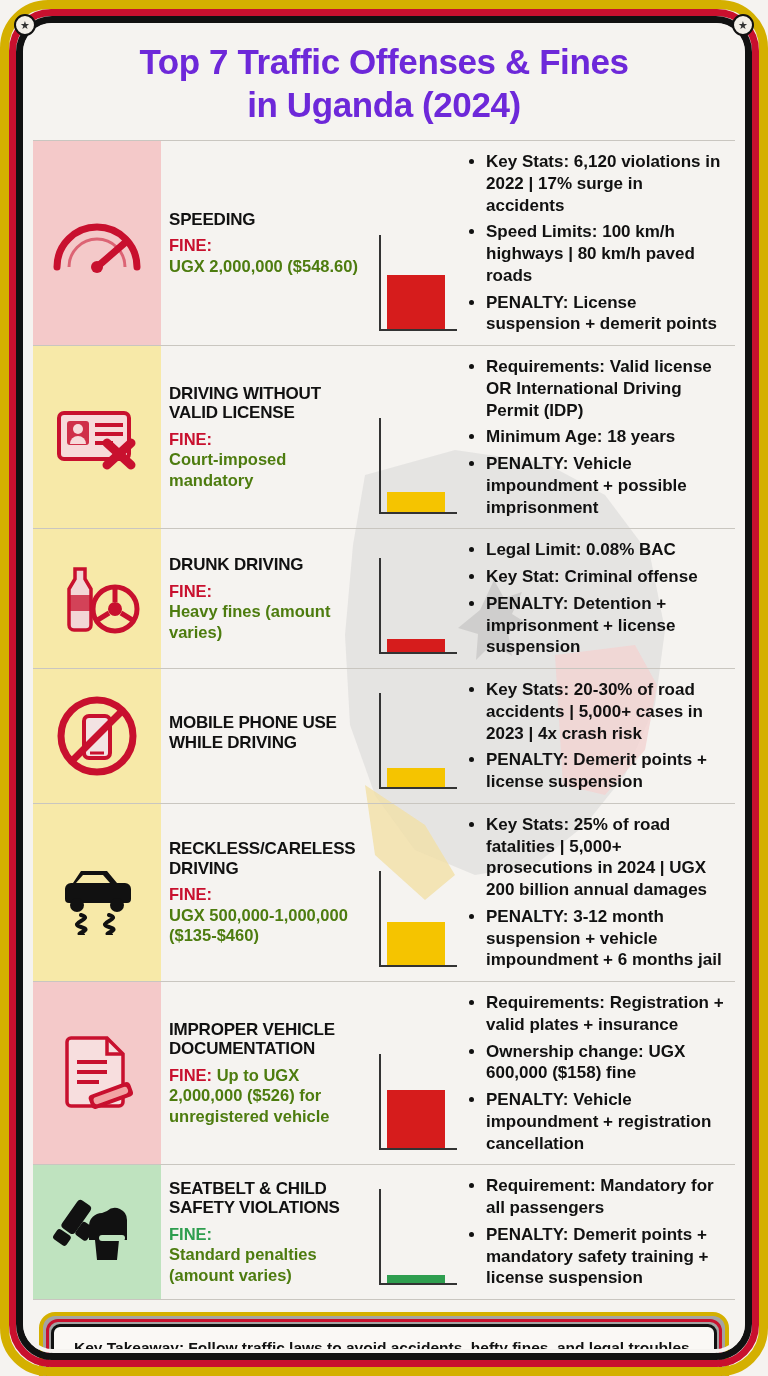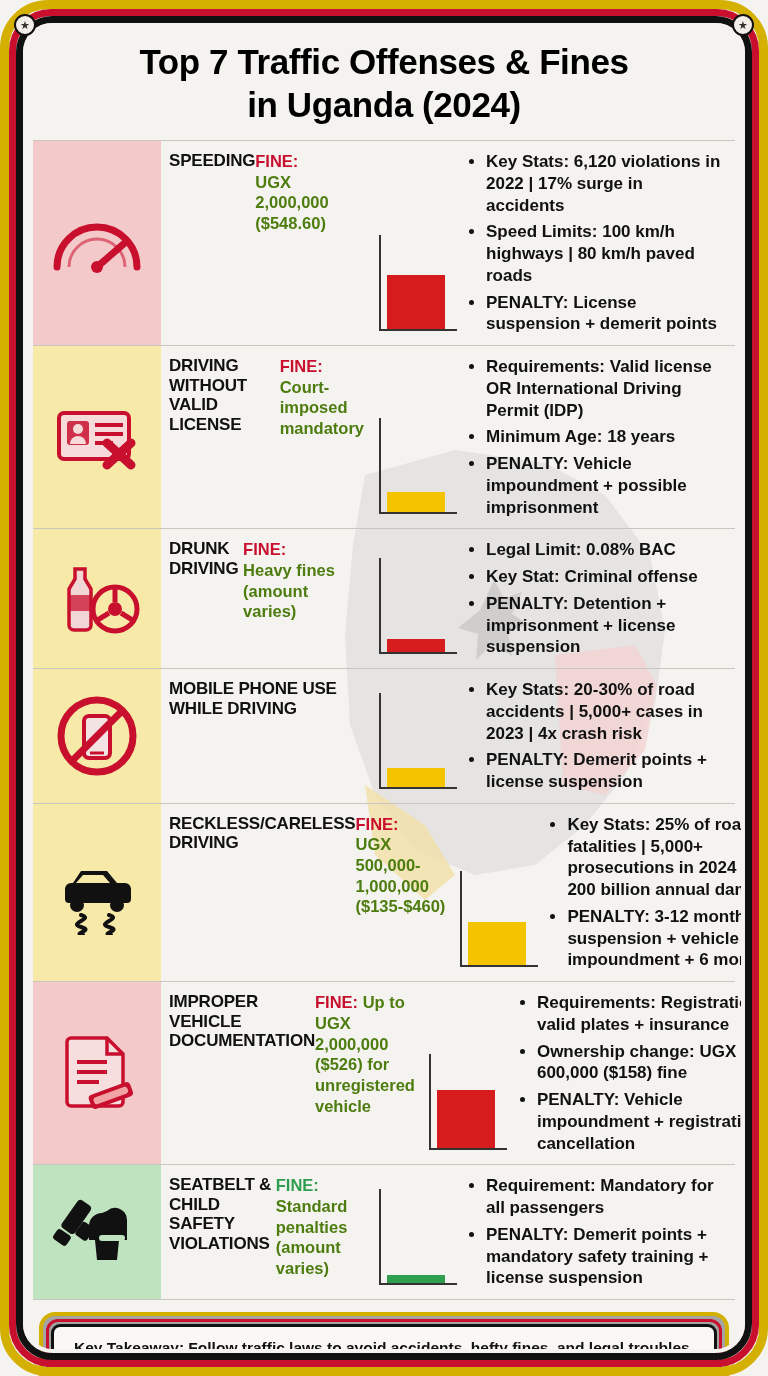--- a/index.html
+++ b/index.html
@@ -63,21 +63,21 @@
     position:absolute; inset:27px;
     z-index:2;
     display:flex; flex-direction:column;
   }
 
   .title{
     text-align:center;
     font-weight:bold;
     font-size:35px;
     line-height:1.23;
-    color:#000000;
+    color:#6d28d9;
     letter-spacing:-0.4px;
     margin:13px 20px 14px 20px;
     position:relative; z-index:3;
   }
 
   .rows{ position:relative; z-index:3; padding:0 6px; }
 
   .row{
     display:flex;
     align-items:stretch;
@@ -88,21 +88,21 @@
 
   .icon-cell{
     width:128px; min-width:128px;
     display:flex; align-items:center; justify-content:center;
     padding:6px 2px;
   }
 
   .text-cell{
     flex:1 1 auto;
     padding:10px 6px 10px 8px;
-    display:flex; flex-direction:row; justify-content:center;
+    display:flex; flex-direction:column; justify-content:center;
   }
   .offense-name{
     font-weight:bold; font-size:17px; color:#111;
     line-height:1.15; margin-bottom:6px; letter-spacing:-0.2px;
   }
   .fine-label{
     color:#c8102e; font-weight:bold; font-size:16.5px; line-height:1.25;
   }
   .fine-value{
     color:#4d7c0f; font-weight:bold; font-size:16.5px; line-height:1.25;

